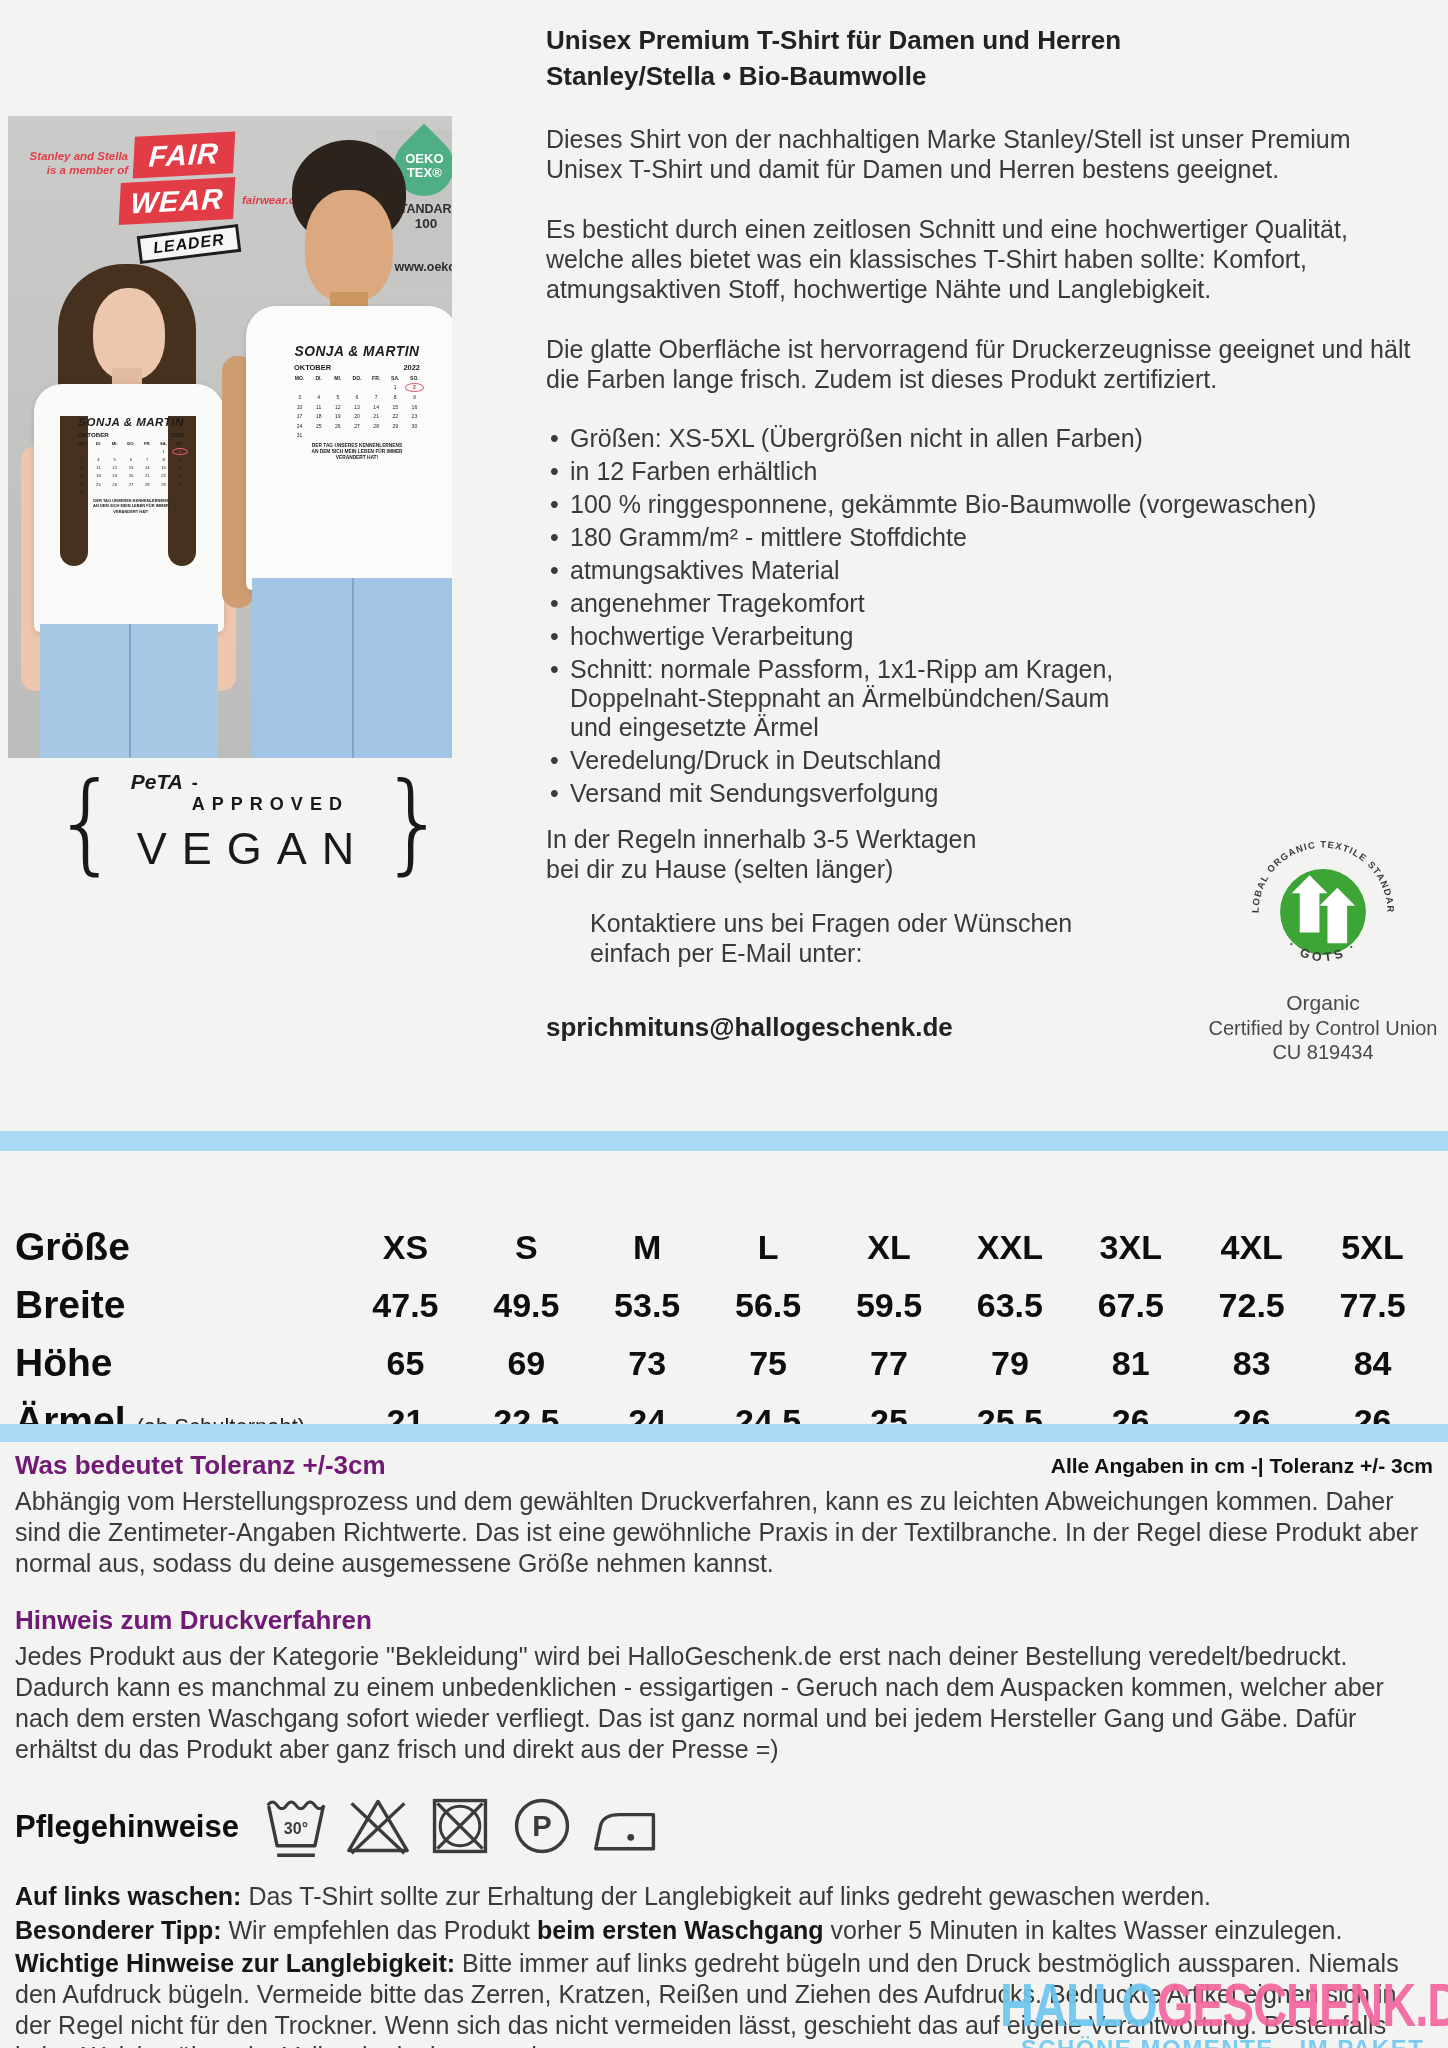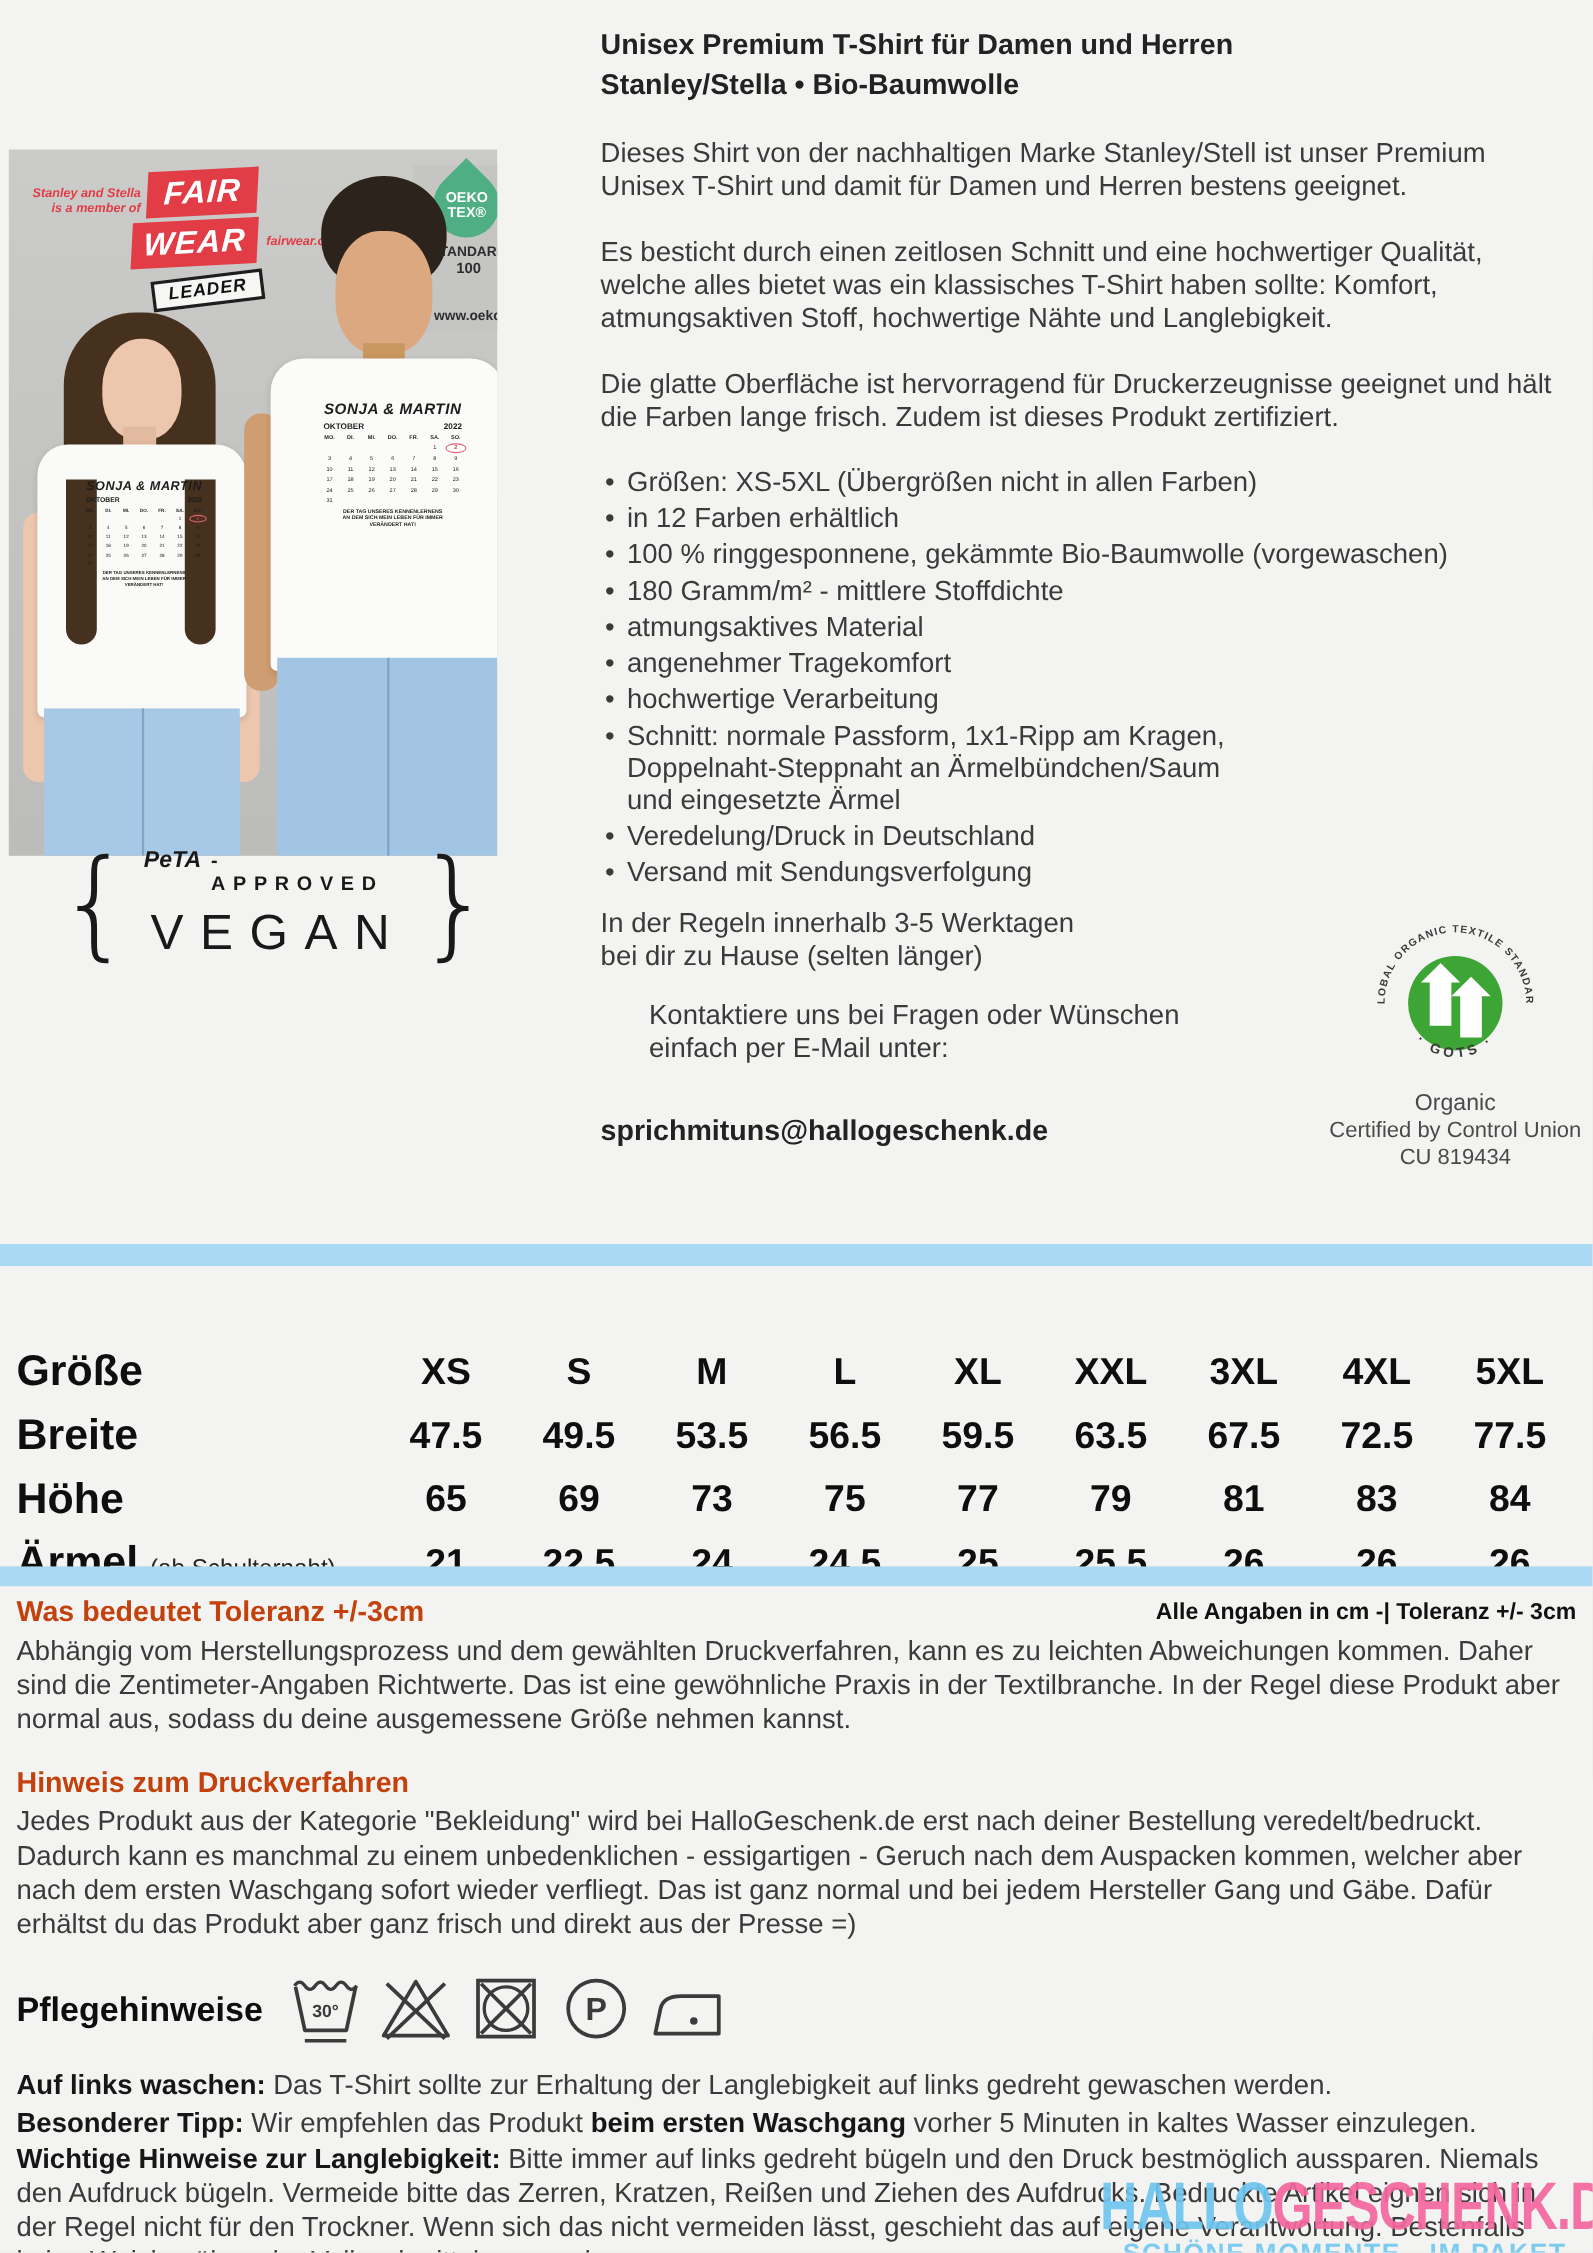--- a/index.html
+++ b/index.html
@@ -7,21 +7,21 @@
   body { font-family:"Liberation Sans","DejaVu Sans",sans-serif; }
   .page { position:relative; width:1448px; height:2048px; background:#f3f3f1; overflow:hidden; margin:0 auto; color:#3a3a3a; }
 
   
   .logo-wrap { position:absolute; left:0; top:16px; width:540px; text-align:center; }
   .logo { font-size:62px; font-weight:900; letter-spacing:-2px; line-height:1; transform:scaleY(1.22); transform-origin:center top; white-space:nowrap; }
   .logo .p1 { color:#74c6ef; } .logo .p2 { color:#f283b2; }
   .tagline { margin-top:20px; font-size:22px; font-weight:800; letter-spacing:2.5px; color:#8fd0f2; }
 
   
-  .photo { position:absolute; left:8px; top:136px; width:444px; height:642px; background:linear-gradient(180deg,#cbcbc9 0%,#c2c2c0 60%,#bcbcba 100%); overflow:hidden; }
+  .photo { position:absolute; left:8px; top:116px; width:444px; height:642px; background:linear-gradient(180deg,#cbcbc9 0%,#c2c2c0 60%,#bcbcba 100%); overflow:hidden; }
 
   
   .fw { position:absolute; left:8px; top:18px; width:280px; height:150px; }
   .fw-member { position:absolute; left:0; top:16px; width:112px; text-align:right; color:#e23c47; font-style:italic; font-weight:700; font-size:11.5px; line-height:1.2; white-space:pre-line; }
   .fw-block { position:absolute; background:#e23c47; color:#fff; font-style:italic; font-weight:900; text-align:center; letter-spacing:1px; transform:skewX(-6deg) rotate(-3deg); }
   .fw-fair { left:118px; top:0; width:100px; height:42px; font-size:29px; line-height:42px; }
   .fw-wear { left:104px; top:46px; width:114px; height:42px; font-size:29px; line-height:42px; }
   .fw-url { position:absolute; left:226px; top:60px; color:#e23c47; font-weight:700; font-style:italic; font-size:11.5px; }
   .fw-leader { position:absolute; left:122px; top:96px; transform:rotate(-7deg); border:3.5px solid #1e1e1e; background:#f6f6f4; color:#111; font-weight:900; font-style:italic; font-size:16px; padding:2px 12px; letter-spacing:1px; }
 
@@ -95,21 +95,21 @@
   .bar1 { top:1131px; } .bar2 { top:1424px; height:18px; }
   .sizes { position:absolute; left:0; top:1218px; width:1448px; padding:0 15px; }
   .trow { display:grid; grid-template-columns:330px repeat(9,1fr); align-items:center; height:58px; }
   .tlabel { font-size:39px; font-weight:700; color:#0e0e0e; white-space:nowrap; }
   .tlabel .sub { font-size:22px; font-weight:400; color:#222; }
   .tcell { font-size:34px; font-weight:700; color:#0e0e0e; text-align:center; }
   .tnote { text-align:right; font-size:21px; font-weight:700; color:#111; margin-top:4px; }
 
   
   .lower { position:absolute; left:15px; top:1450px; width:1418px; font-size:25px; line-height:31px; }
-  .lower h3 { font-size:26px; font-weight:700; color:#c2410c; margin-bottom:5px; }
+  .lower h3 { font-size:26px; font-weight:700; color:#701a75; margin-bottom:5px; }
   .sec2 { margin-top:26px; }
   .care-row { margin-top:24px; display:flex; align-items:center; gap:24px; }
   .care-label { font-size:31px; font-weight:800; color:#0e0e0e; }
   .care-icons { display:flex; align-items:center; gap:16px; }
   .care-icons svg { display:block; }
   .care-lines { margin-top:18px; }
   .care-line { margin-bottom:2.5px; }
   .care-line b { color:#161616; }
 
   

